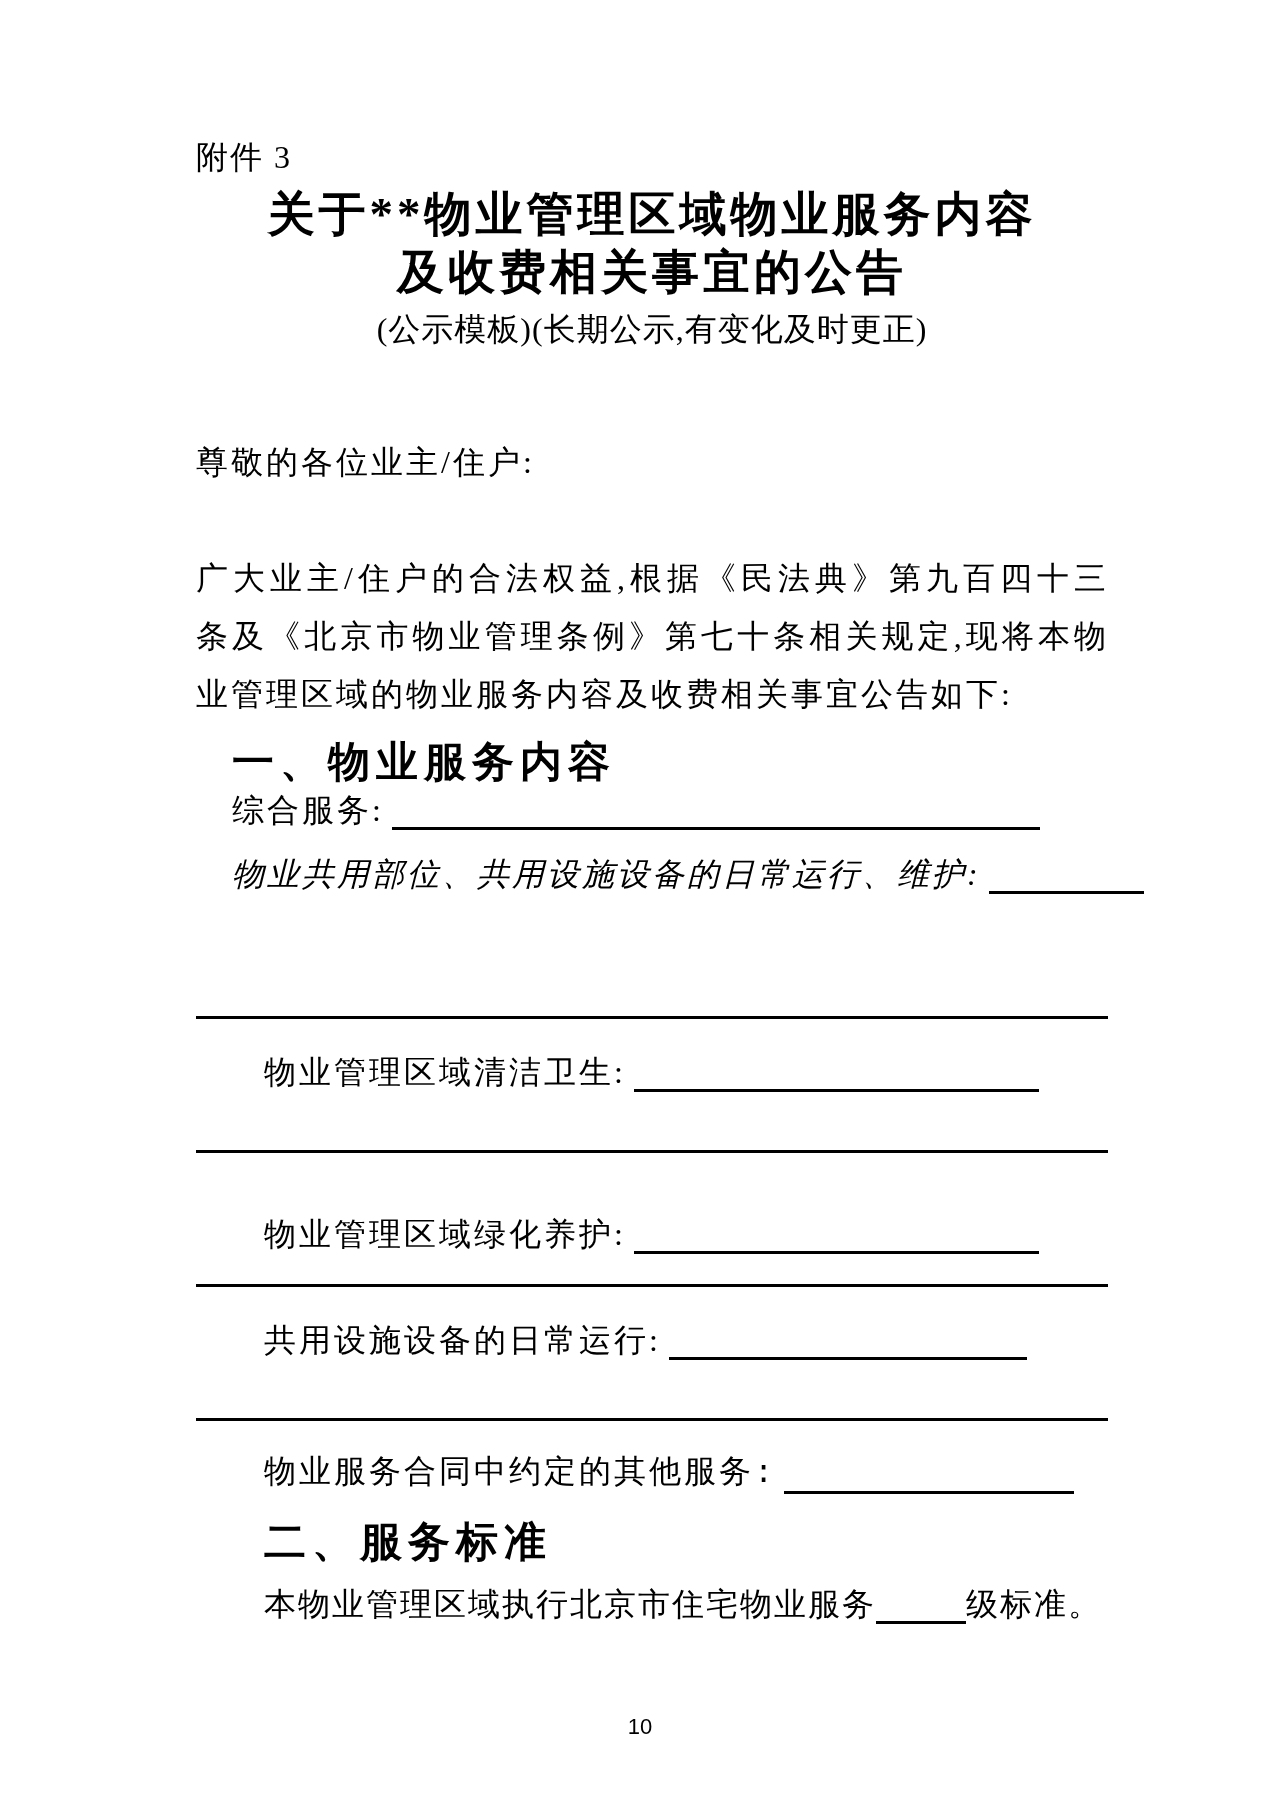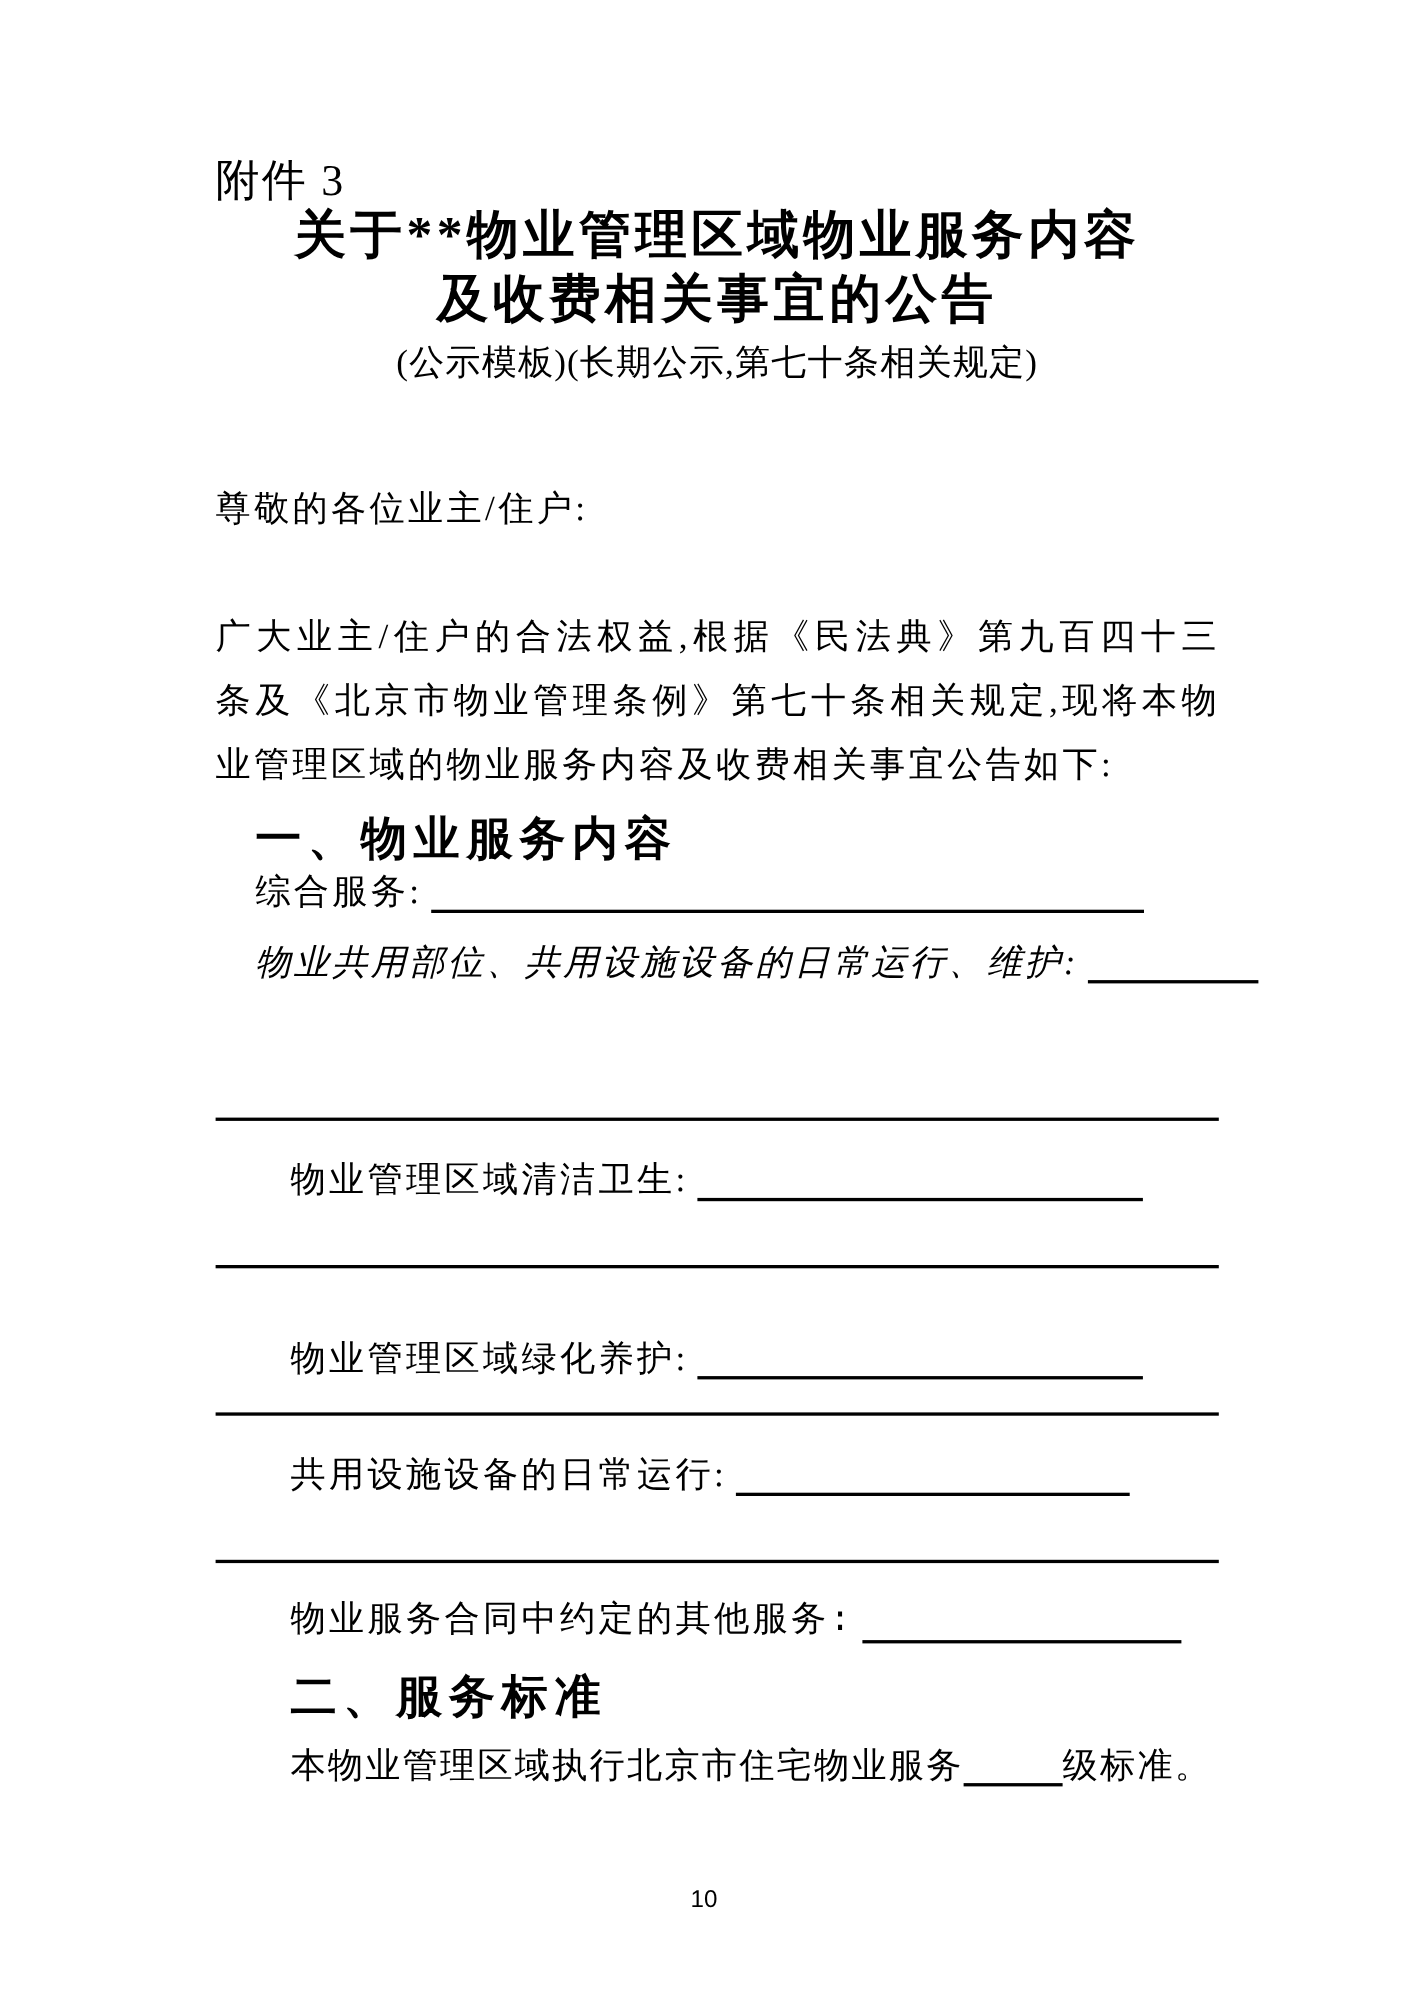--- a/index.html
+++ b/index.html
@@ -8,21 +8,21 @@
     width:1280px; height:1810px;
     margin:0 auto;
     background:#ffffff;
     color:#000000;
     font-family:"Liberation Serif","DejaVu Serif",serif;
     overflow:hidden;
   }
   .abs { position:absolute; left:196px; width:912px; }
   .body-text { font-size:32px; letter-spacing:3px; line-height:40px; white-space:nowrap; }
   .just { white-space:normal; letter-spacing:2px; text-align:justify; text-align-last:justify; line-height:40px; font-size:32px; }
-  .attach { font-size:40px; letter-spacing:2px;font-family:Liberation Serif, serif; }
+  .attach { font-size:32px; letter-spacing:2px;font-family:Liberation Serif, serif; }
   .title { text-align:center; font-size:47px; font-weight:bold; letter-spacing:4px; line-height:56px; white-space:nowrap; }
   .subtitle { text-align:center; font-size:32px; letter-spacing:1px; white-space:nowrap; }
   .heading { font-size:42px; font-weight:bold; letter-spacing:6px; white-space:nowrap;font-family:Liberation Mono, monospace; }
   .indent1 { padding-left:36px; }
   .indent2 { padding-left:68px; }
   .row { display:flex; align-items:flex-end; height:44px; }
   .row .lbl { font-size:32px; letter-spacing:3px; white-space:nowrap; line-height:40px; }
   .blank {
     display:inline-block;
     border-bottom:3px solid #000;
@@ -43,21 +43,21 @@
 </style>
 </head>
 <body>
 
 <div class="page">
 
   <div class="abs attach" style="top:136px;">附件 3</div>
 
   <div class="abs title" style="top:244px;">及收费相关事宜的公告</div>
   <div class="abs title" style="top:186px;">关于**物业管理区域物业服务内容</div>
-  <div class="abs subtitle" style="top:308px;">(公示模板)(长期公示,第七十条相关规定)</div>
+  <div class="abs subtitle" style="top:308px;">(公示模板)(长期公示,有变化及时更正)</div>
 
   <div class="abs body-text" style="top:442px;">尊敬的各位业主/住户:</div>
 
   <div class="abs just" style="top:558px;">广大业主/住户的合法权益,根据《民法典》第九百四十三</div>
   <div class="abs just" style="top:616px;">条及《北京市物业管理条例》第七十条相关规定,现将本物</div>
   <div class="abs body-text" style="top:674px;">业管理区域的物业服务内容及收费相关事宜公告如下:</div>
 
   <div class="abs heading indent1" style="top:734px;">一、物业服务内容</div>
 
   <div class="abs row indent1" style="top:786px;">

